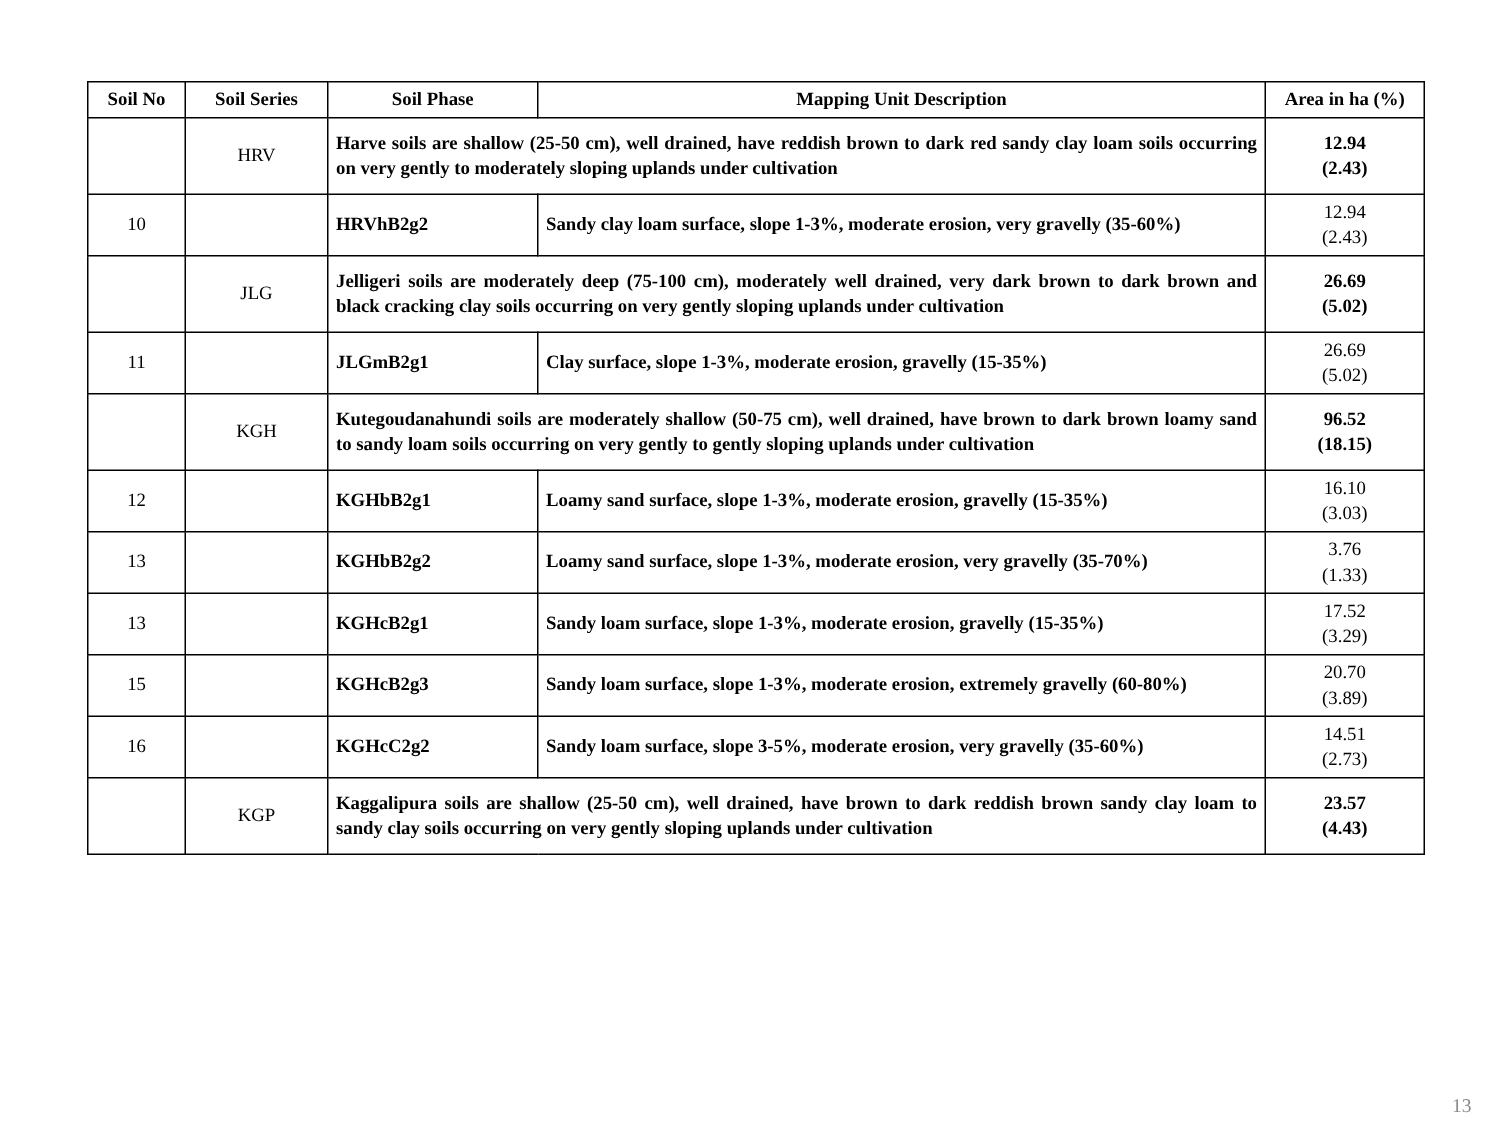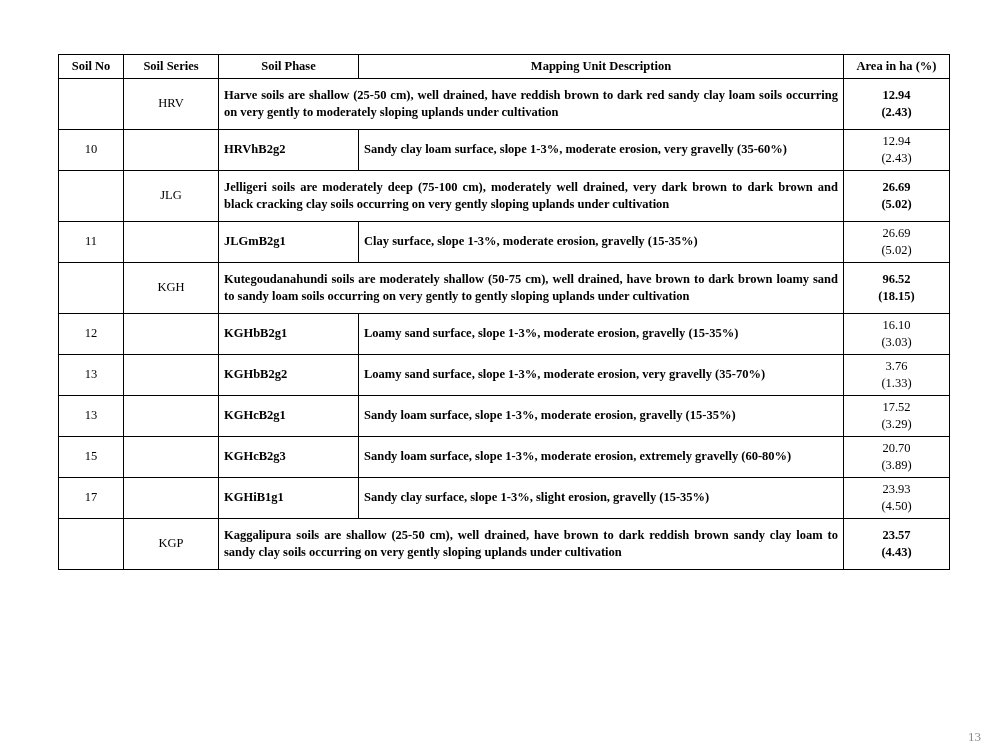--- a/index.html
+++ b/index.html
@@ -205,31 +205,31 @@
         <td class="no">15</td>
         <td class="ser"></td>
         <td class="pha">KGHcB2g3</td>
         <td class="desc">Sandy loam surface, slope 1-3%, moderate erosion, extremely gravelly (60-80%)</td>
         <td class="area">
           <div>20.70</div>
           <div>(3.89)</div>
         </td>
       </tr>
 
-
-      <tr class="row-med">
-        <td class="no">17</td>
-        <td class="ser"></td>
-        <td class="pha">KGHiB1g1</td>
-        <td class="desc">Sandy clay surface, slope 1-3%, slight erosion, gravelly (15-35%)</td>
-        <td class="area">
-          <div>23.93</div>
-          <div>(4.50)</div>
-        </td>
-      </tr>
+      <tr class="row-med">
+        <td class="no">16</td>
+        <td class="ser"></td>
+        <td class="pha">KGHcC2g2</td>
+        <td class="desc">Sandy loam surface, slope 3-5%, moderate erosion, very gravelly (35-60%)</td>
+        <td class="area">
+          <div>14.51</div>
+          <div>(2.73)</div>
+        </td>
+      </tr>
+
 
       <tr class="row-tall">
         <td class="no"></td>
         <td class="ser">KGP</td>
         <td class="desc span" colspan="2">Kaggalipura soils are shallow (25-50 cm), well drained, have brown to dark reddish brown sandy clay loam to sandy clay soils occurring on very gently sloping uplands under cultivation</td>
         <td class="area bold">
           <div>23.57</div>
           <div>(4.43)</div>
         </td>
       </tr>

